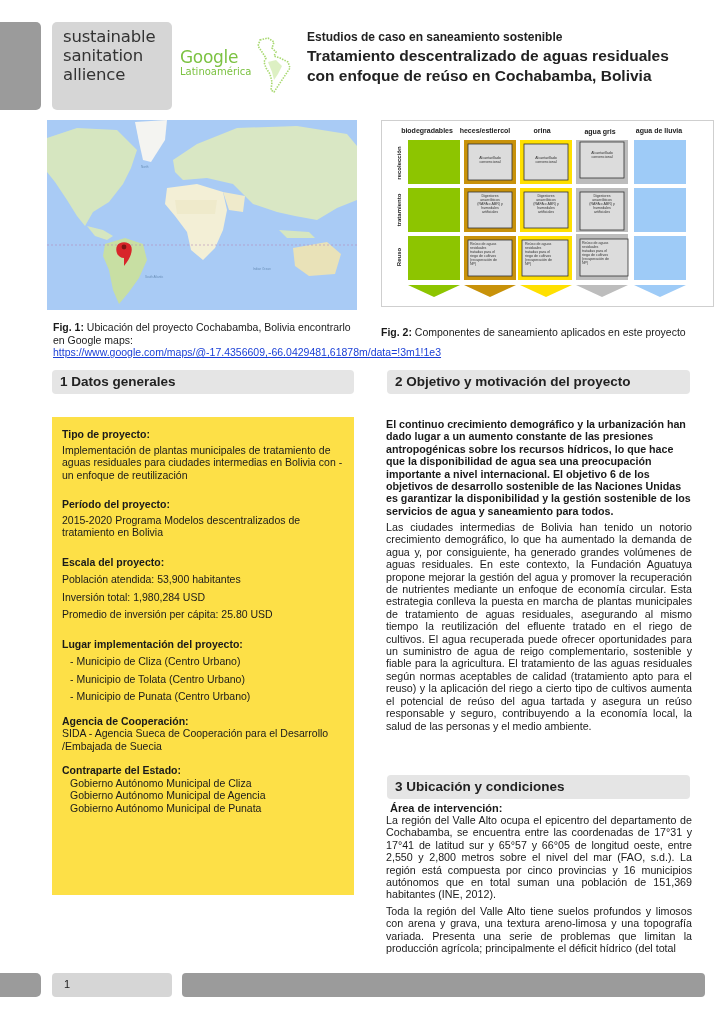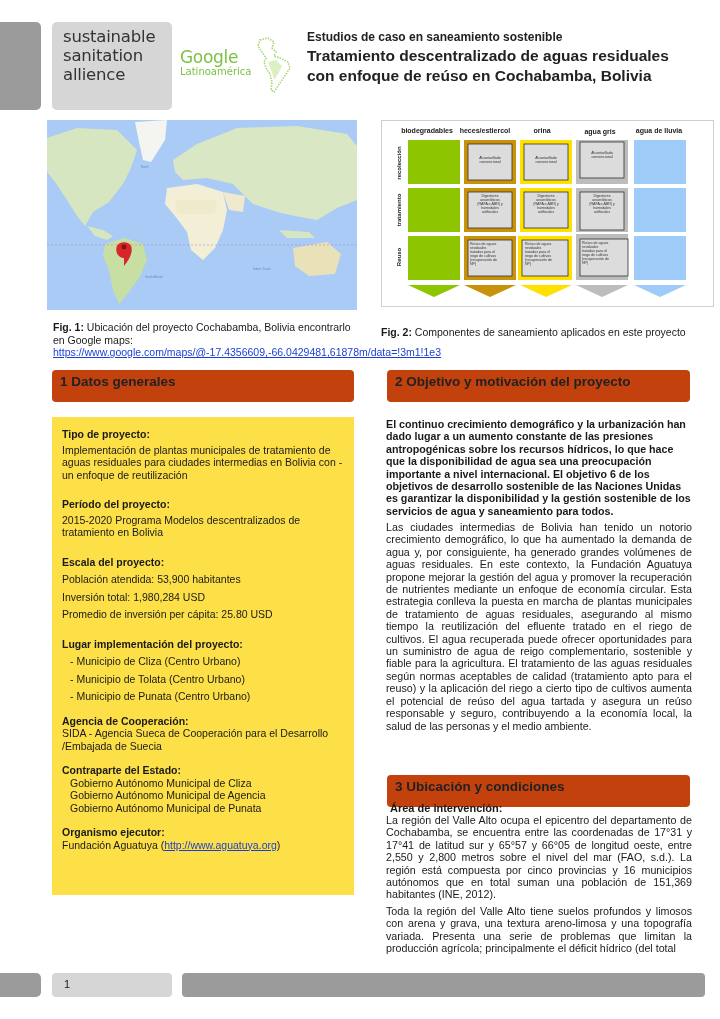--- a/index.html
+++ b/index.html
@@ -17,21 +17,21 @@
   .header-title { font-size: 15.5px; font-weight: bold; color: #222; line-height: 18px; margin-top: 2px; }
 
   .map { left: 47px; top: 120px; width: 310px; height: 190px; background: #a9cbf5; overflow: hidden; }
   .fig1 { left: 53px; top: 321px; width: 310px; font-size: 10.5px; line-height: 12.5px; }
   .fig1 b { font-weight: bold; }
   a.link { color: #1a3fd6; text-decoration: underline; }
 
   .diagram { left: 381px; top: 120px; width: 333px; height: 187px; border: 1px solid #cfcfcf; background: #fff; }
   .fig2 { left: 381px; top: 314px; width: 320px; font-size: 10.5px; line-height: 12.5px; margin-top: 12px; }
 
-  .sec-head { height: 32px; background: #c2410c; border-radius: 4px; font-size: 13.5px; font-weight: bold; padding: 4px 0 0 8px; color: #222; }
+  .sec-head { height: 24px; background: #e5e5e5; border-radius: 4px; font-size: 13.5px; font-weight: bold; padding: 4px 0 0 8px; color: #222; }
   .sec1 { left: 52px; top: 370px; width: 302px; }
   .sec2 { left: 387px; top: 370px; width: 303px; }
   .sec3 { left: 387px; top: 775px; width: 303px; }
 
   .databox { left: 52px; top: 417px; width: 302px; height: 478px; background: #fde047; padding: 11px 0 0 10px; font-size: 10.5px; line-height: 12.5px; color: #1a1a1a; }
   .databox .lbl { font-weight: bold; margin-bottom: 3px; }
   .databox .blk { margin-bottom: 17px; }
   .databox .row { margin-bottom: 5px; }
   .databox .ind1 { padding-left: 8px; }
   .databox .ind2 { padding-left: 8px; }
@@ -232,24 +232,20 @@
   <div class="blk" style="margin-bottom:12px;">
     <div class="lbl" style="margin-bottom:0">Agencia de Cooperación:</div>
     <div>SIDA - Agencia Sueca de Cooperación para el Desarrollo /Embajada de Suecia</div>
   </div>
   <div class="blk" style="margin-bottom:12px;">
     <div class="lbl" style="margin-bottom:0">Contraparte del Estado:</div>
     <div class="ind2">Gobierno Autónomo Municipal de Cliza</div>
     <div class="ind2">Gobierno Autónomo Municipal de Agencia</div>
     <div class="ind2">Gobierno Autónomo Municipal de Punata</div>
   </div>
-  <div class="blk">
-    <div class="lbl" style="margin-bottom:0">Organismo ejecutor:</div>
-    <div><span>Fundación Aguatuya (</span><a class="link">http://www.aguatuya.org</a><span>)</span></div>
-  </div>
 </div>
 
 <div class="abs sec-head sec2">2  Objetivo y motivación del proyecto</div>
 <div class="abs col2 p1">El continuo crecimiento demográfico y la urbanización han dado lugar a un aumento constante de las presiones antropogénicas sobre los recursos hídricos, lo que hace que la disponibilidad de agua sea una preocupación importante a nivel internacional. El objetivo 6 de los objetivos de desarrollo sostenible de las Naciones Unidas es garantizar la disponibilidad y la gestión sostenible de los servicios de agua y saneamiento para todos.</div>
 <div class="abs col2 p2 justify">Las ciudades intermedias de Bolivia han tenido un notorio crecimiento demográfico, lo que ha aumentado la demanda de agua y, por consiguiente, ha generado grandes volúmenes de aguas residuales. En este contexto, la Fundación Aguatuya propone mejorar la gestión del agua y promover la recuperación de nutrientes mediante un enfoque de economía circular. Esta estrategia conlleva la puesta en marcha de plantas municipales de tratamiento de aguas residuales, asegurando al mismo tiempo la reutilización del efluente tratado en el riego de cultivos. El agua recuperada puede ofrecer oportunidades para un suministro de agua de reigo complementario, sostenible y fiable para la agricultura. El tratamiento de las aguas residuales según normas aceptables de calidad (tratamiento apto para el reuso) y la aplicación del riego a cierto tipo de cultivos aumenta el potencial de reúso del agua tartada y asegura un reúso responsable y seguro, contribuyendo a la economía local, la salud de las personas y el medio ambiente.</div>
 
 <div class="abs sec-head sec3">3  Ubicación y condiciones</div>
 <div class="abs p3head">Área de intervención:</div>
 <div class="abs col2 p3 justify">La región del Valle Alto ocupa el epicentro del departamento de Cochabamba, se encuentra entre las coordenadas de 17°31 y 17°41 de latitud sur y 65°57 y 66°05 de longitud oeste, entre 2,550 y 2,800 metros sobre el nivel del mar (FAO, s.d.). La región está compuesta por cinco provincias y 16 municipios autónomos que en total suman una población de 151,369 habitantes (INE, 2012).</div>
 <div class="abs col2 p4 justify">Toda la región del Valle Alto tiene suelos profundos y limosos con arena y grava, una textura areno-limosa y una topografía variada. Presenta una serie de problemas que limitan la producción agrícola; principalmente el déficit hídrico (del total</div>

